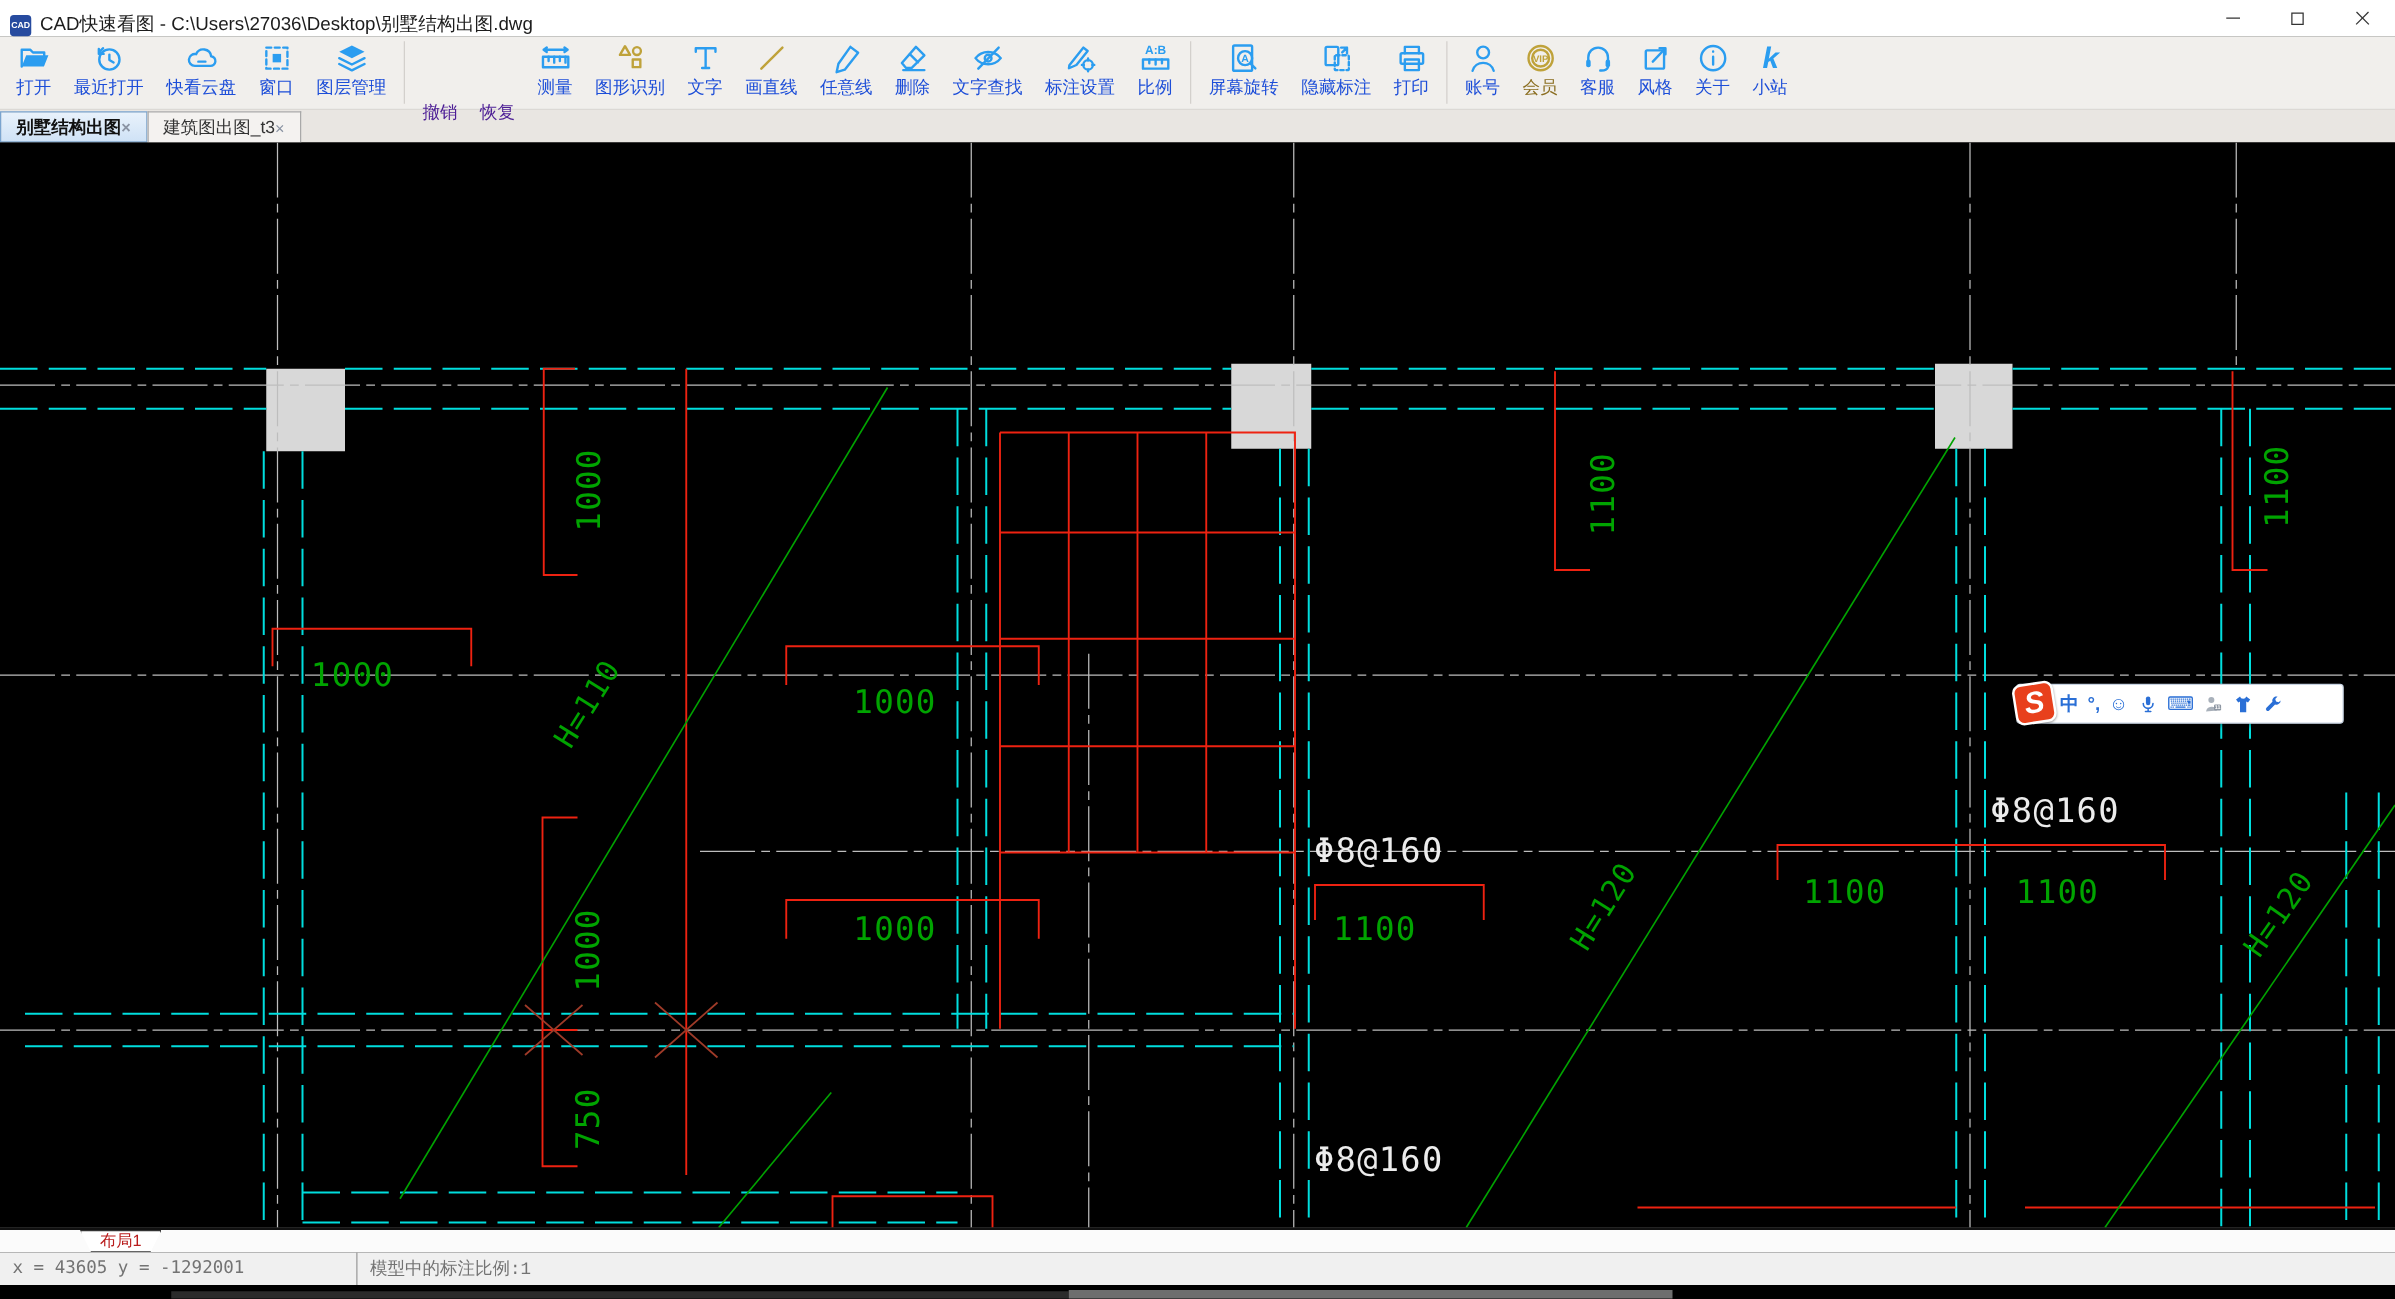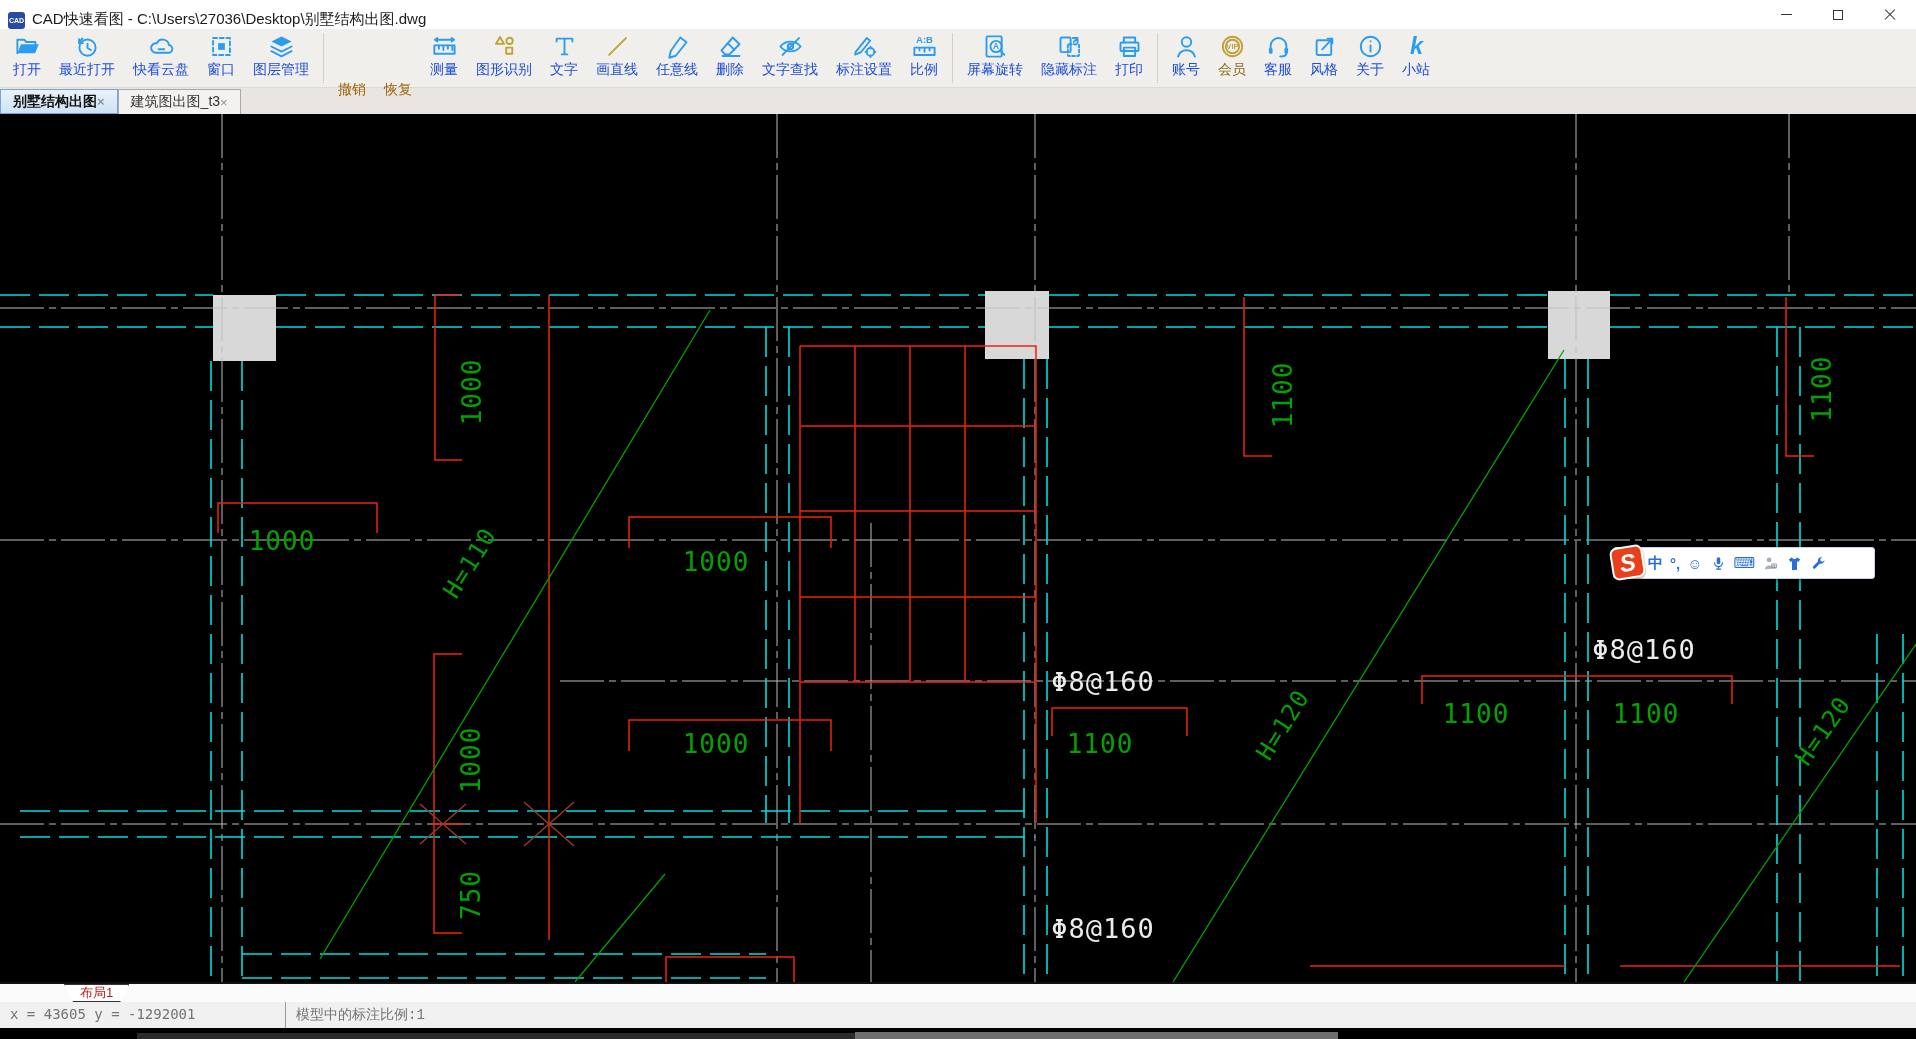--- a/index.html
+++ b/index.html
@@ -19,21 +19,21 @@
   .glyph-close:before,.glyph-close:after { content:""; position:absolute; left:-1px; top:5px; width:14px; height:1.4px; background:#333; }
   .glyph-close:before { transform:rotate(45deg);} .glyph-close:after { transform:rotate(-45deg);}
 
   
   .toolbar { height:59px; background:#f1efec; display:flex; align-items:stretch; padding-left:4px;
              border-bottom:1px solid #dcd9d5; }
   .tool { display:flex; flex-direction:column; align-items:center; justify-content:flex-start;
           padding:4px 9px 0 9px; cursor:default; }
   .tool svg { width:27px; height:27px; }
   .tool .tlabel { font-size:14px; color:#1d4ed8; margin-top:1px; white-space:nowrap; }
-  .tool.disabled .tlabel { color:#a16207;margin-top:48px; }
+  .tool.disabled .tlabel { color:#4c1d95;margin-top:48px; }
   .tool.gold-label .tlabel { color:#8a6d1f; }
   .tsep { width:1px; background:#d3d0cc; margin:4px 5px; }
   .ic { stroke:#2b9df0; fill:none; stroke-width:1.7; stroke-linecap:round; stroke-linejoin:round; }
   .icf { fill:#2b9df0; stroke:none; }
   .icg { stroke:#bfa23a; fill:none; stroke-width:1.7; stroke-linecap:round; stroke-linejoin:round; }
   .icgray { stroke:#b5b5b5; fill:none; stroke-width:1.8; stroke-linecap:round; stroke-linejoin:round; }
 
   
   .tabbar { height:26px; background:#e9e6e2; display:flex; align-items:stretch; }
   .doctab { display:flex; align-items:center; padding:0 12px; font-size:14px;

